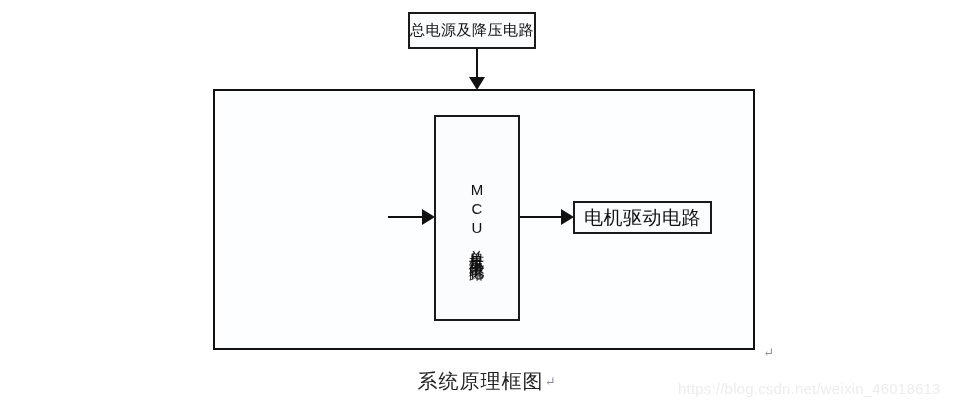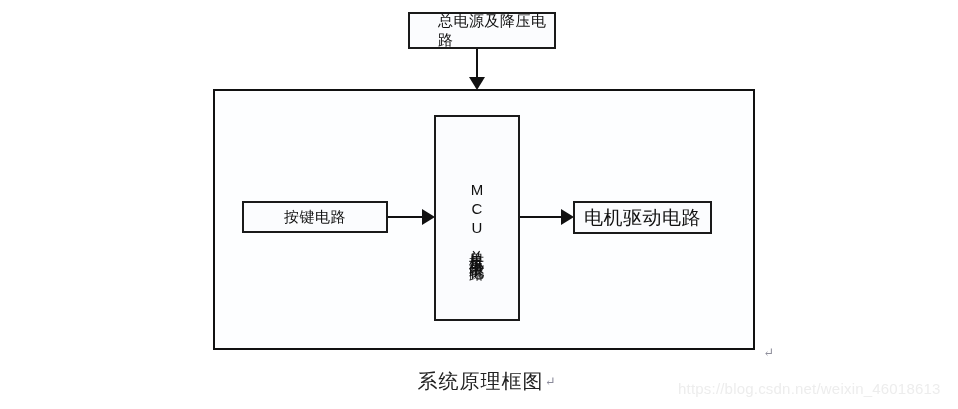--- a/index.html
+++ b/index.html
@@ -34,24 +34,23 @@
     position: absolute;
     box-sizing: border-box;
     border: 2px solid #111111;
     background: #fdfeff;
   }
 
   
   #node-power {
     left: 408px;
     top: 12px;
-    width: 148px;
+    width: 128px;
     height: 37px;
     font-size: 15px;
-    padding-left: 28px;
   }
   #node-key {
     left: 242px;
     top: 201px;
     width: 146px;
     height: 32px;
     font-size: 15px;
   }
   #node-motor {
     left: 573px;
@@ -165,23 +164,20 @@
 
   <div class="node" id="node-power">
     <span>总电源及降压电路</span>
   </div>
 
   <div class="conn line-v" id="conn-power-line"></div>
   <div class="conn arrow-down" id="conn-power-arrow"></div>
 
   <div class="frame" id="outer-frame"></div>
 
-  <div class="node" id="node-key">
-    <span>按键电路</span>
-  </div>
 
   <div class="conn line-h" id="conn-key-line"></div>
   <div class="conn arrow-right" id="conn-key-arrow"></div>
 
   <div class="node" id="node-mcu">
     <span class="vtext">MCU单片机最小系统电路</span>
   </div>
 
   <div class="conn line-h" id="conn-mcu-line"></div>
   <div class="conn arrow-right" id="conn-mcu-arrow"></div>

